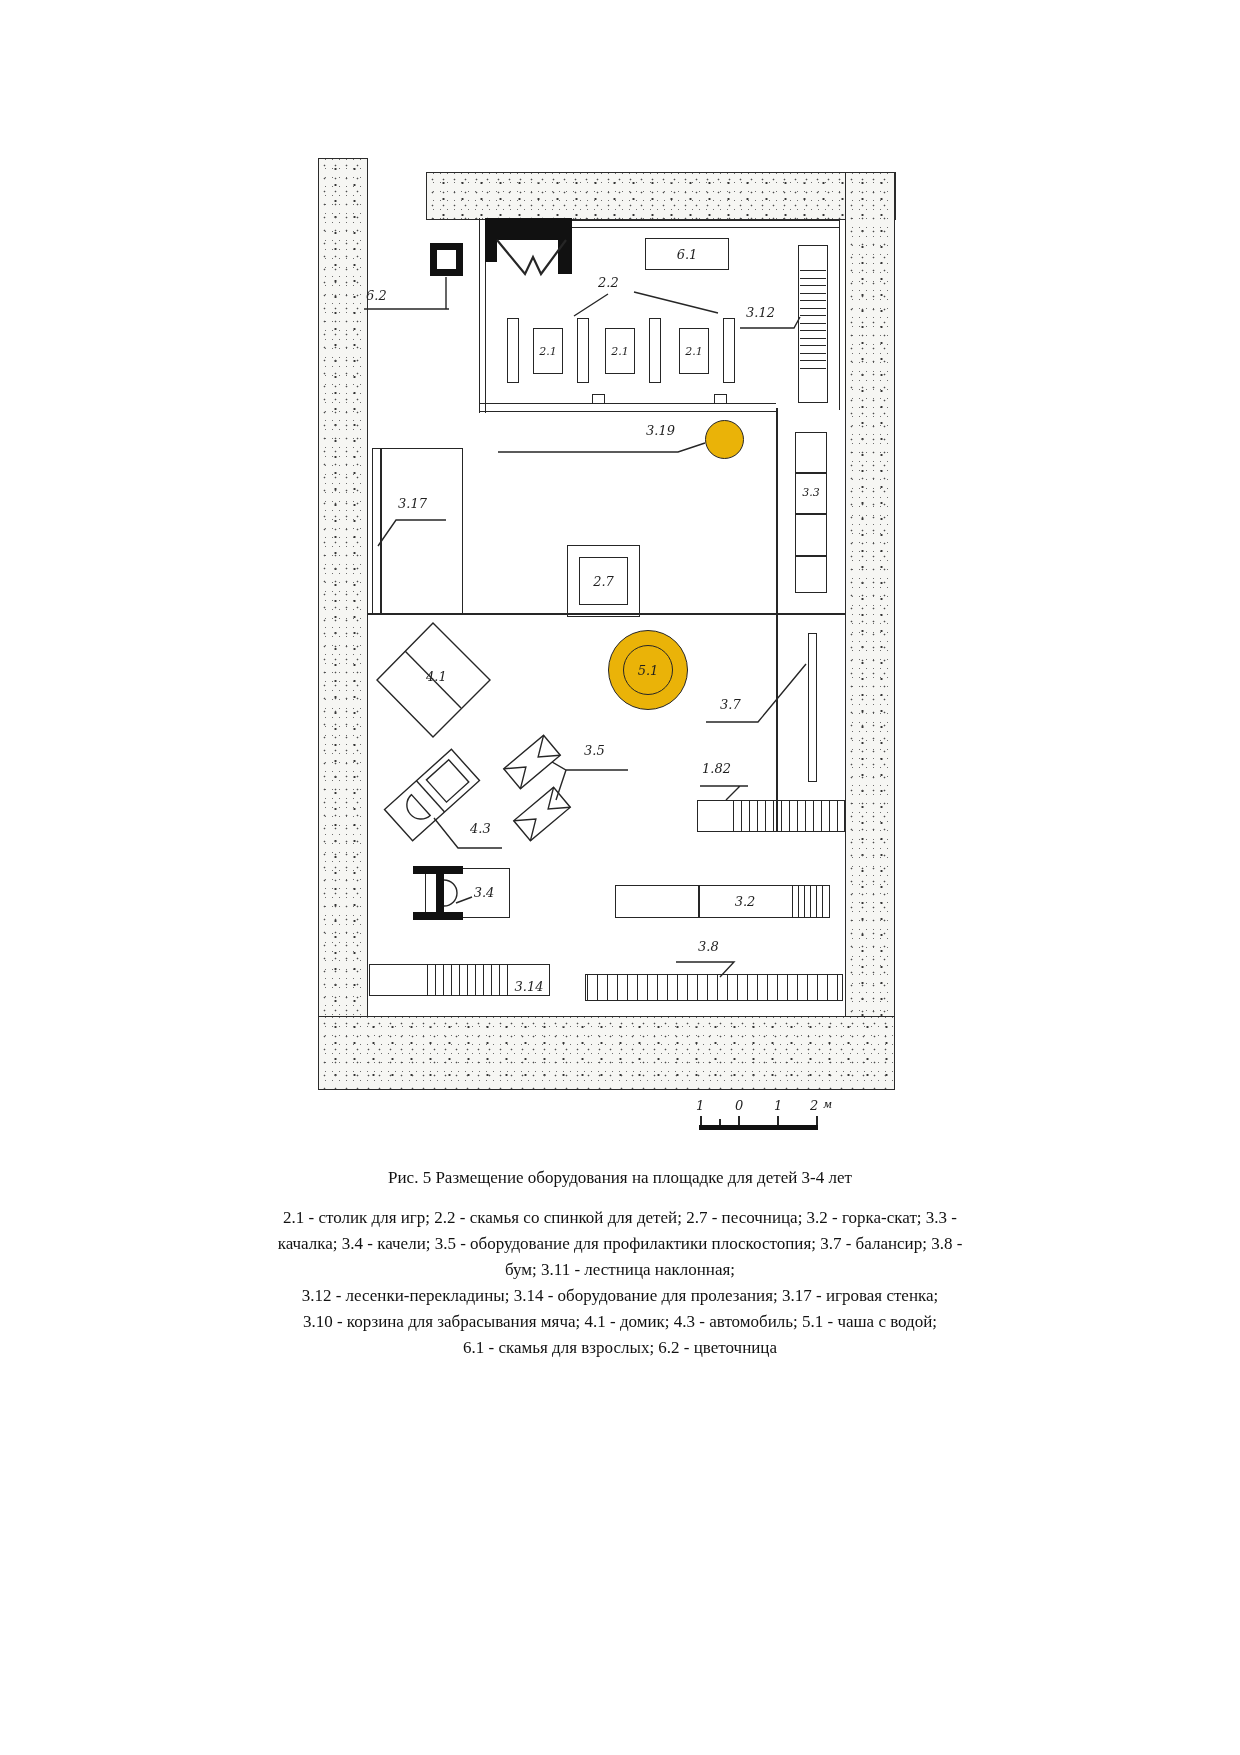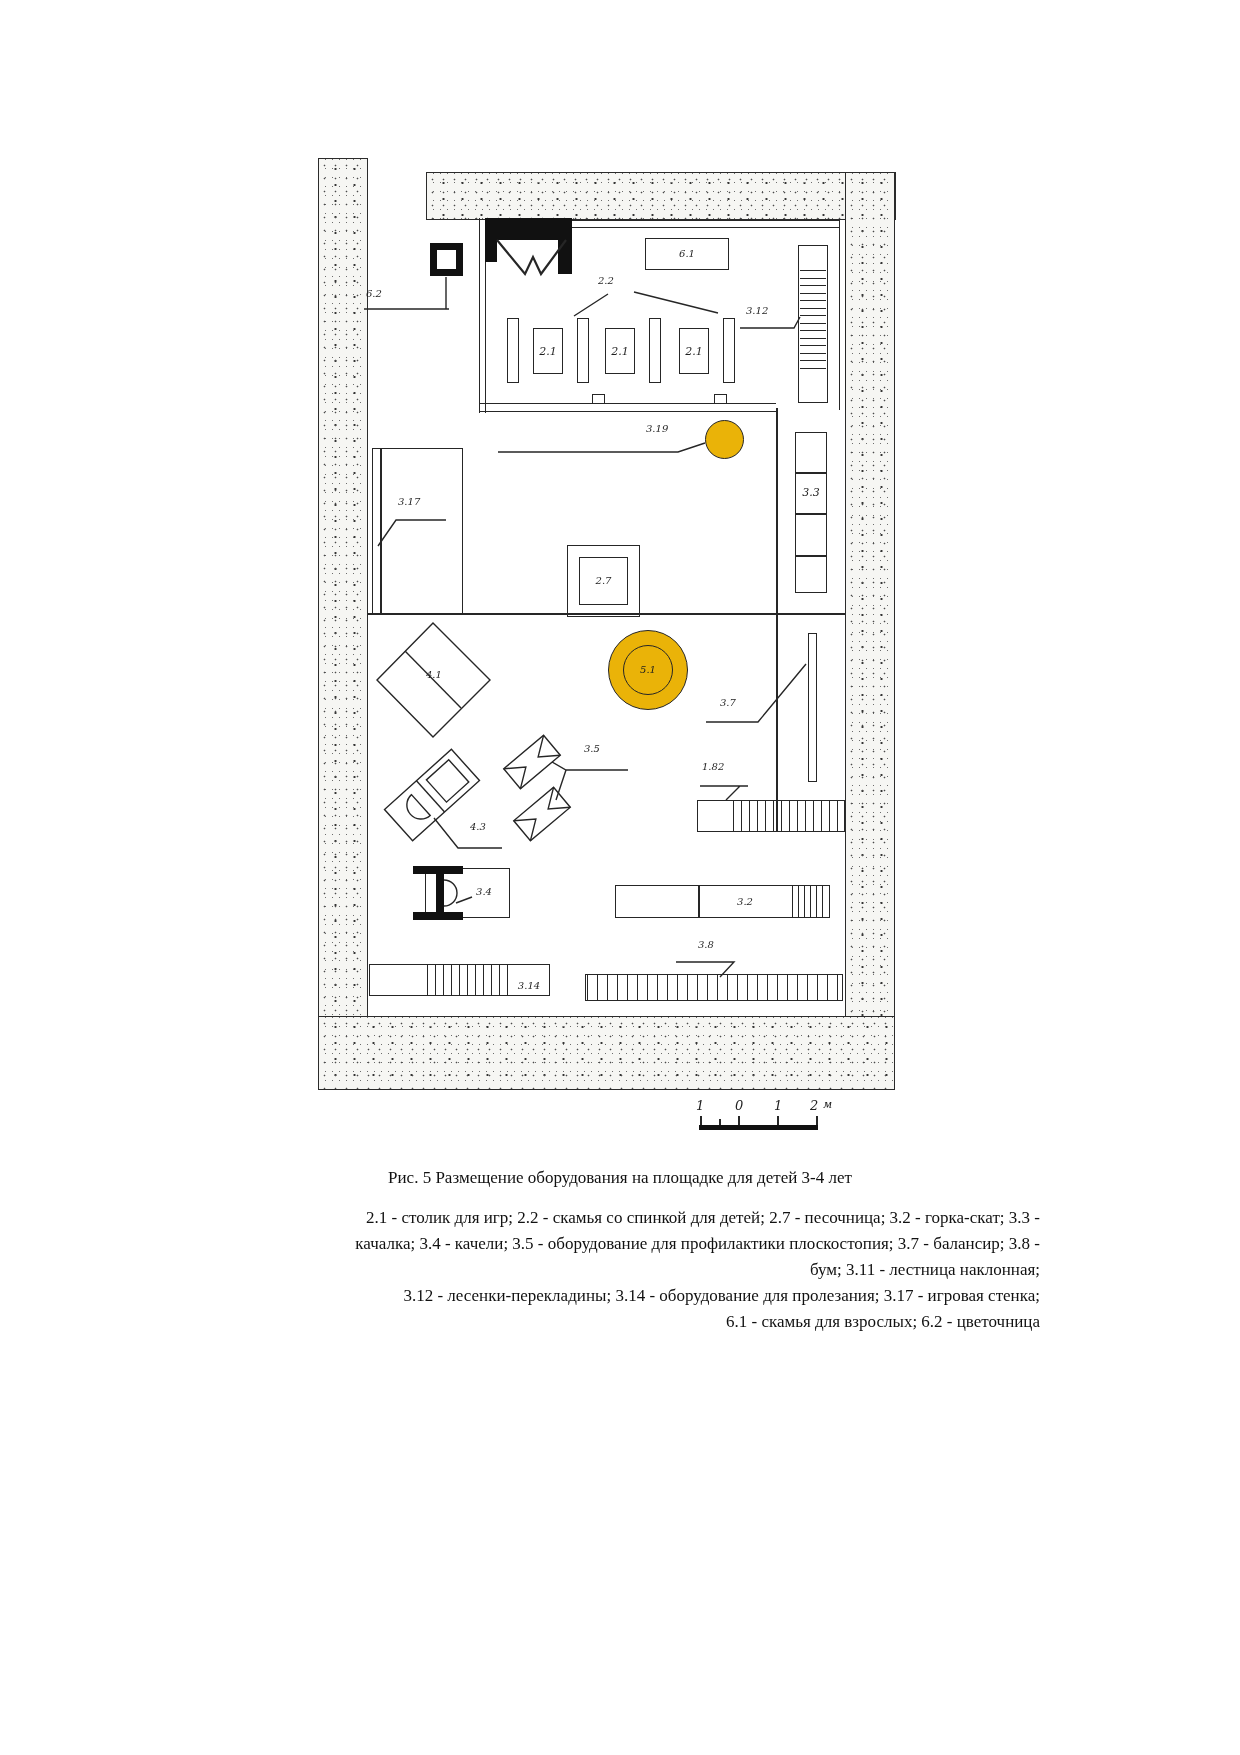--- a/index.html
+++ b/index.html
@@ -25,21 +25,21 @@
   .dwallv{position:absolute;box-sizing:border-box;border-left:1.5px solid #262626;border-right:1.5px solid #262626;}
   .dwallh{position:absolute;box-sizing:border-box;border-top:1.5px solid #262626;border-bottom:1.5px solid #262626;}
   .hline{position:absolute;height:1.5px;background:#262626;}
   .vline{position:absolute;width:1.5px;background:#262626;}
   .hatch-v{background-image:repeating-linear-gradient(to right,#262626 0 1.4px,transparent 1.4px 8px);}
   .hatch-v2{background-image:repeating-linear-gradient(to right,#262626 0 1.4px,transparent 1.4px 10px);}
   .rungs-h{position:absolute;background-image:repeating-linear-gradient(to bottom,#262626 0 1.4px,transparent 1.4px 7.5px);}
   .circle{position:absolute;box-sizing:border-box;border:1.7px solid #262626;border-radius:50%;background:#eab308;}
   .lbl{
     position:absolute;font-family:"DejaVu Serif",serif;font-style:italic;
-    font-size:10px;line-height:1;color:#1f1f1f;white-space:nowrap;
+    font-size:13px;line-height:1;color:#1f1f1f;white-space:nowrap;
   }
   .lbl.small{font-size:11px;}
   .cellc{display:flex;align-items:center;justify-content:center;}
   .caption{
     position:absolute;left:0;width:1240px;text-align:center;
     font-size:17px;color:#111;
   }
   .legend{
     position:absolute;left:200px;width:840px;text-align:center;
     font-size:17px;line-height:26px;color:#111;
@@ -206,19 +206,20 @@
   <div class="vline" style="left:5px;top:18px;height:9px;"></div>
   <div class="vline" style="left:24px;top:21px;height:6px;"></div>
   <div class="vline" style="left:43px;top:18px;height:9px;"></div>
   <div class="vline" style="left:82px;top:18px;height:9px;"></div>
   <div class="vline" style="left:121px;top:18px;height:9px;"></div>
   <div class="thick" style="left:4px;top:27px;width:119px;height:5px;"></div>
 </div>
 
 <div class="caption" style="top:1168px;">Рис. 5 Размещение оборудования на площадке для детей 3-4 лет</div>
 
-<div class="legend" style="top:1205px;text-align:right;">
+<div class="legend" style="top:1205px;">
   <span>2.1 - столик для игр; 2.2 - скамья со спинкой для детей; 2.7 - песочница; 3.2 - горка-скат; 3.3 -</span>
   <span>качалка; 3.4 - качели; 3.5 - оборудование для профилактики плоскостопия; 3.7 - балансир; 3.8 -</span>
   <span>бум; 3.11 - лестница наклонная;</span>
   <span>3.12 - лесенки-перекладины; 3.14 - оборудование для пролезания; 3.17 - игровая стенка;</span>
+  <span>3.10 - корзина для забрасывания мяча; 4.1 - домик; 4.3 - автомобиль; 5.1 - чаша с водой;</span>
   <span>6.1 - скамья для взрослых; 6.2 - цветочница</span>
 </div>
 
 </body></html>

